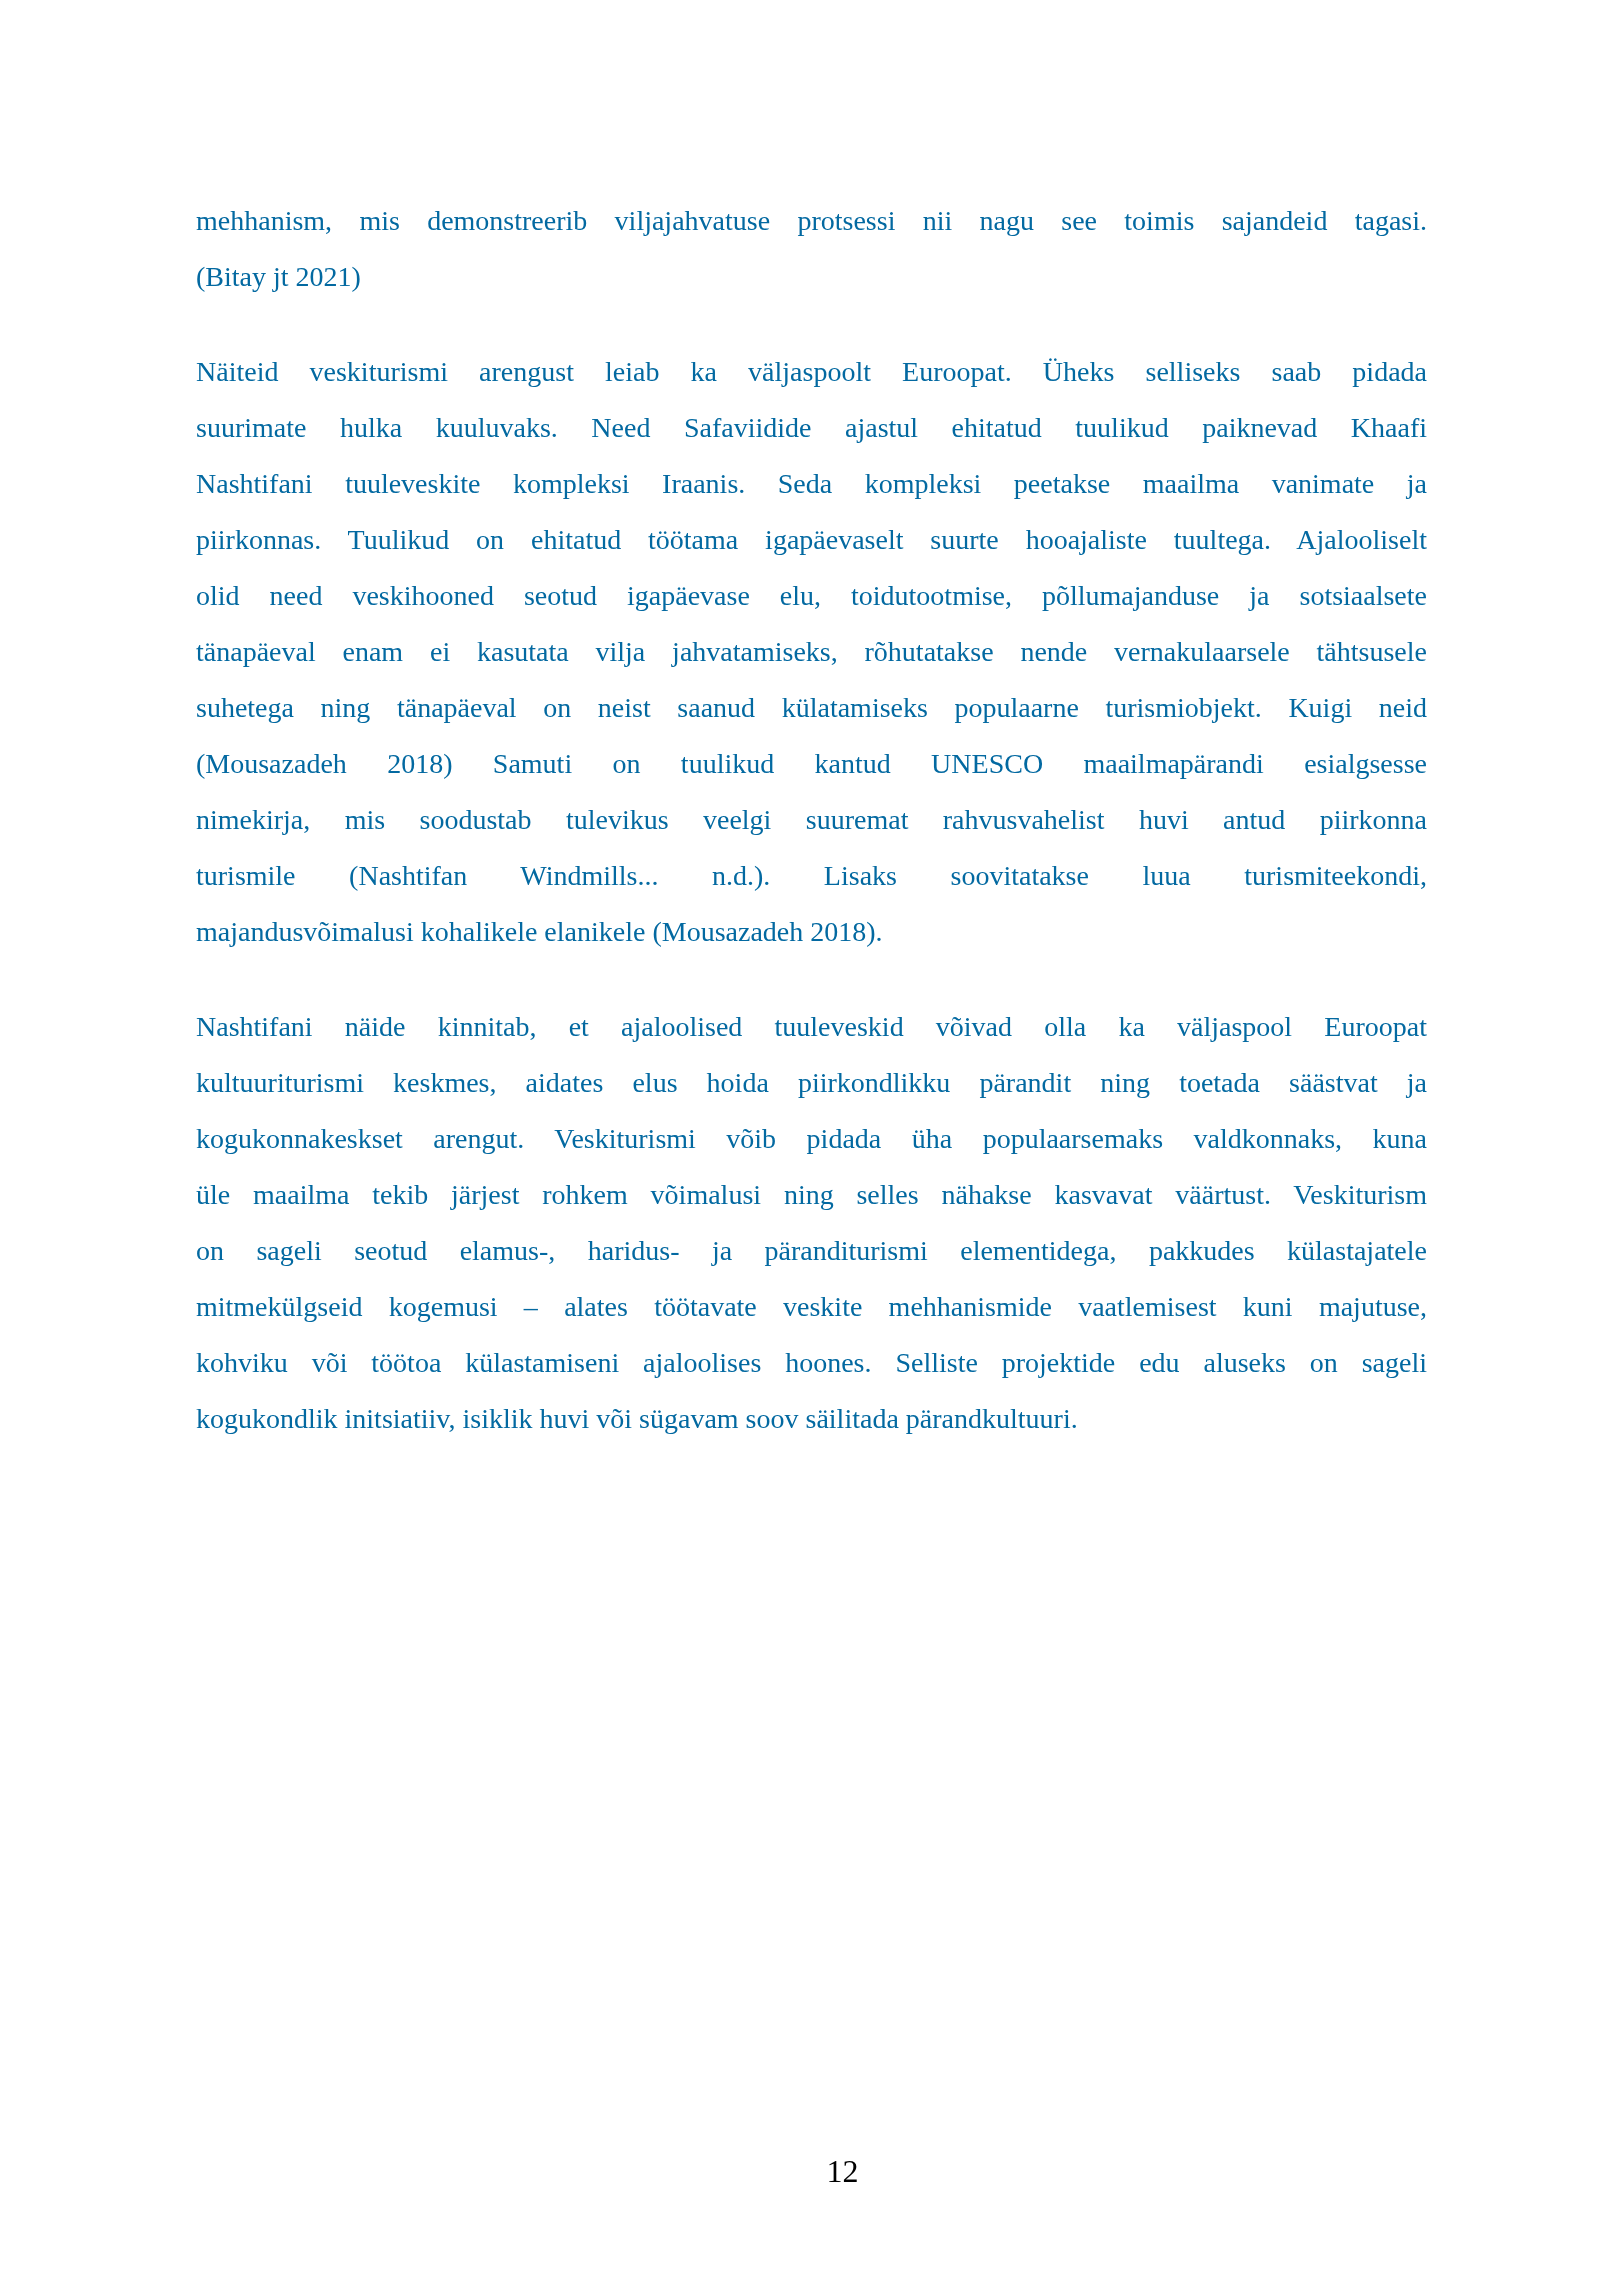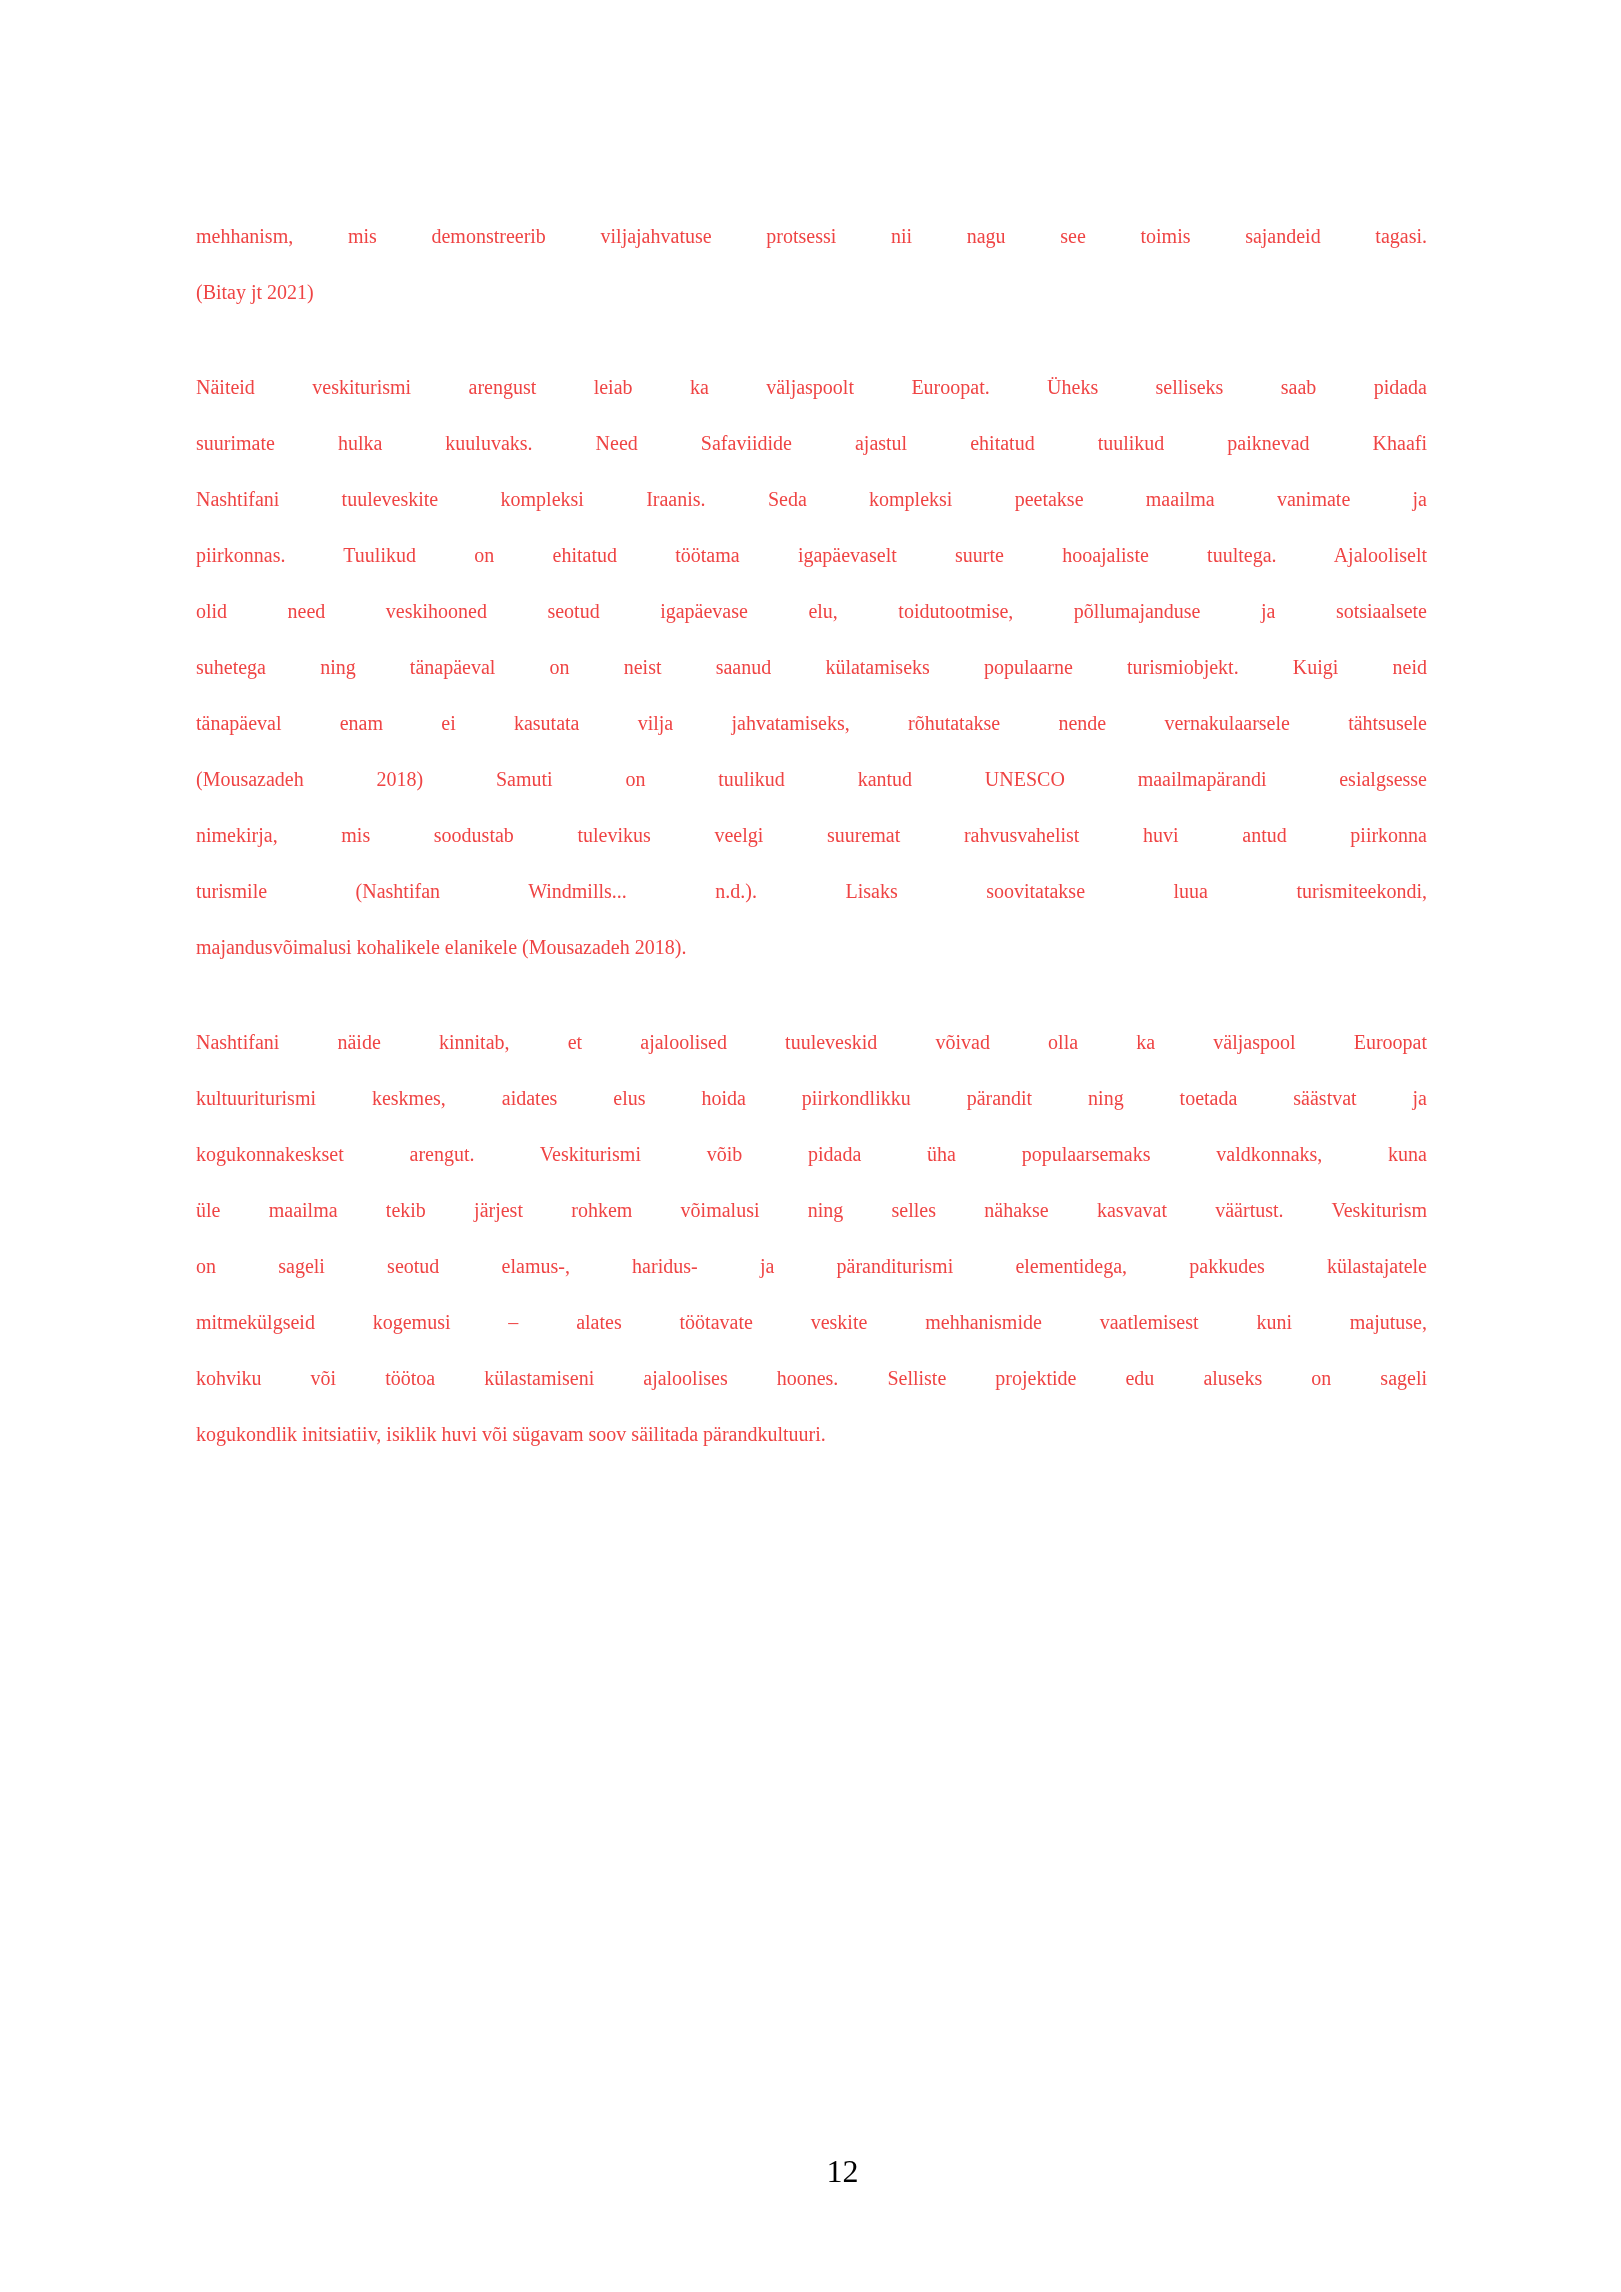--- a/index.html
+++ b/index.html
@@ -13,25 +13,25 @@
     width: 1621px;
     height: 2293px;
     background: #ffffff;
     color: #000000;
     font-family: "Liberation Serif", "DejaVu Serif", serif;
     overflow: hidden;
   }
   .content {
     position: absolute;
     left: 196px;
-    top: 208px;
+    top: 193px;
     width: 1231px;
-    font-size: 20px;
+    font-size: 28px;
     line-height: 56px;
-    color: #ef4444;
+    color: #0369a1;
   }
   .paragraph {
     margin: 0 0 39px 0;
     padding: 0;
   }
   .text-line {
     display: block;
     text-align: justify;
     white-space: normal;
   }
@@ -62,22 +62,22 @@
       <p class="paragraph">
         <span class="text-line just">mehhanism, mis demonstreerib viljajahvatuse protsessi nii nagu see toimis sajandeid tagasi.</span>
         <span class="text-line last">(Bitay jt 2021)</span>
       </p>
       <p class="paragraph">
         <span class="text-line just">Näiteid veskiturismi arengust leiab ka väljaspoolt Euroopat. Üheks selliseks saab pidada</span>
         <span class="text-line just">suurimate hulka kuuluvaks. Need Safaviidide ajastul ehitatud tuulikud paiknevad Khaafi</span>
         <span class="text-line just">Nashtifani tuuleveskite kompleksi Iraanis. Seda kompleksi peetakse maailma vanimate ja</span>
         <span class="text-line just">piirkonnas. Tuulikud on ehitatud töötama igapäevaselt suurte hooajaliste tuultega. Ajalooliselt</span>
         <span class="text-line just">olid need veskihooned seotud igapäevase elu, toidutootmise, põllumajanduse ja sotsiaalsete</span>
+        <span class="text-line just">tänapäeval enam ei kasutata vilja jahvatamiseks, rõhutatakse nende vernakulaarsele tähtsusele</span>
         <span class="text-line just">suhetega ning tänapäeval on neist saanud külatamiseks populaarne turismiobjekt. Kuigi neid</span>
-        <span class="text-line just">tänapäeval enam ei kasutata vilja jahvatamiseks, rõhutatakse nende vernakulaarsele tähtsusele</span>
         <span class="text-line just">(Mousazadeh 2018) Samuti on tuulikud kantud UNESCO maailmapärandi esialgsesse</span>
         <span class="text-line just">nimekirja, mis soodustab tulevikus veelgi suuremat rahvusvahelist huvi antud piirkonna</span>
         <span class="text-line just">turismile (Nashtifan Windmills... n.d.). Lisaks soovitatakse luua turismiteekondi,</span>
         <span class="text-line last">majandusvõimalusi kohalikele elanikele (Mousazadeh 2018).</span>
       </p>
       <p class="paragraph">
         <span class="text-line just">Nashtifani näide kinnitab, et ajaloolised tuuleveskid võivad olla ka väljaspool Euroopat</span>
         <span class="text-line just">kultuuriturismi keskmes, aidates elus hoida piirkondlikku pärandit ning toetada säästvat ja</span>
         <span class="text-line just">kogukonnakeskset arengut. Veskiturismi võib pidada üha populaarsemaks valdkonnaks, kuna</span>
         <span class="text-line just">üle maailma tekib järjest rohkem võimalusi ning selles nähakse kasvavat väärtust.  Veskiturism</span>

